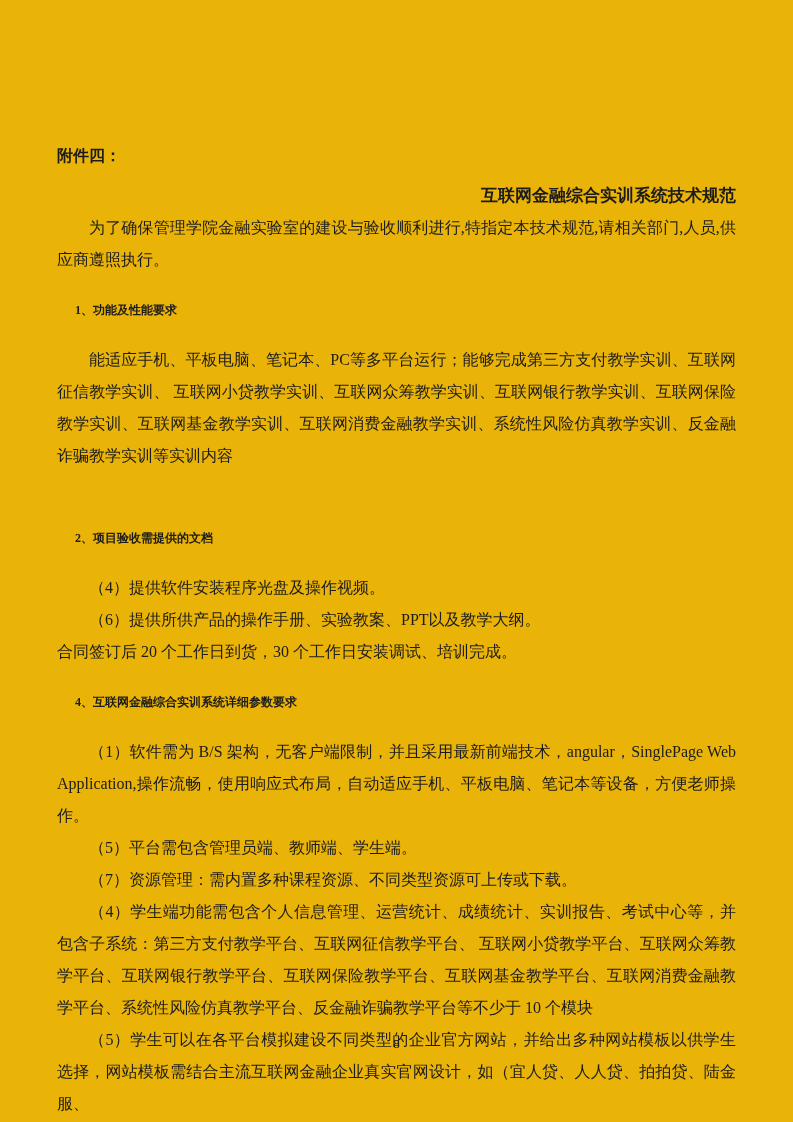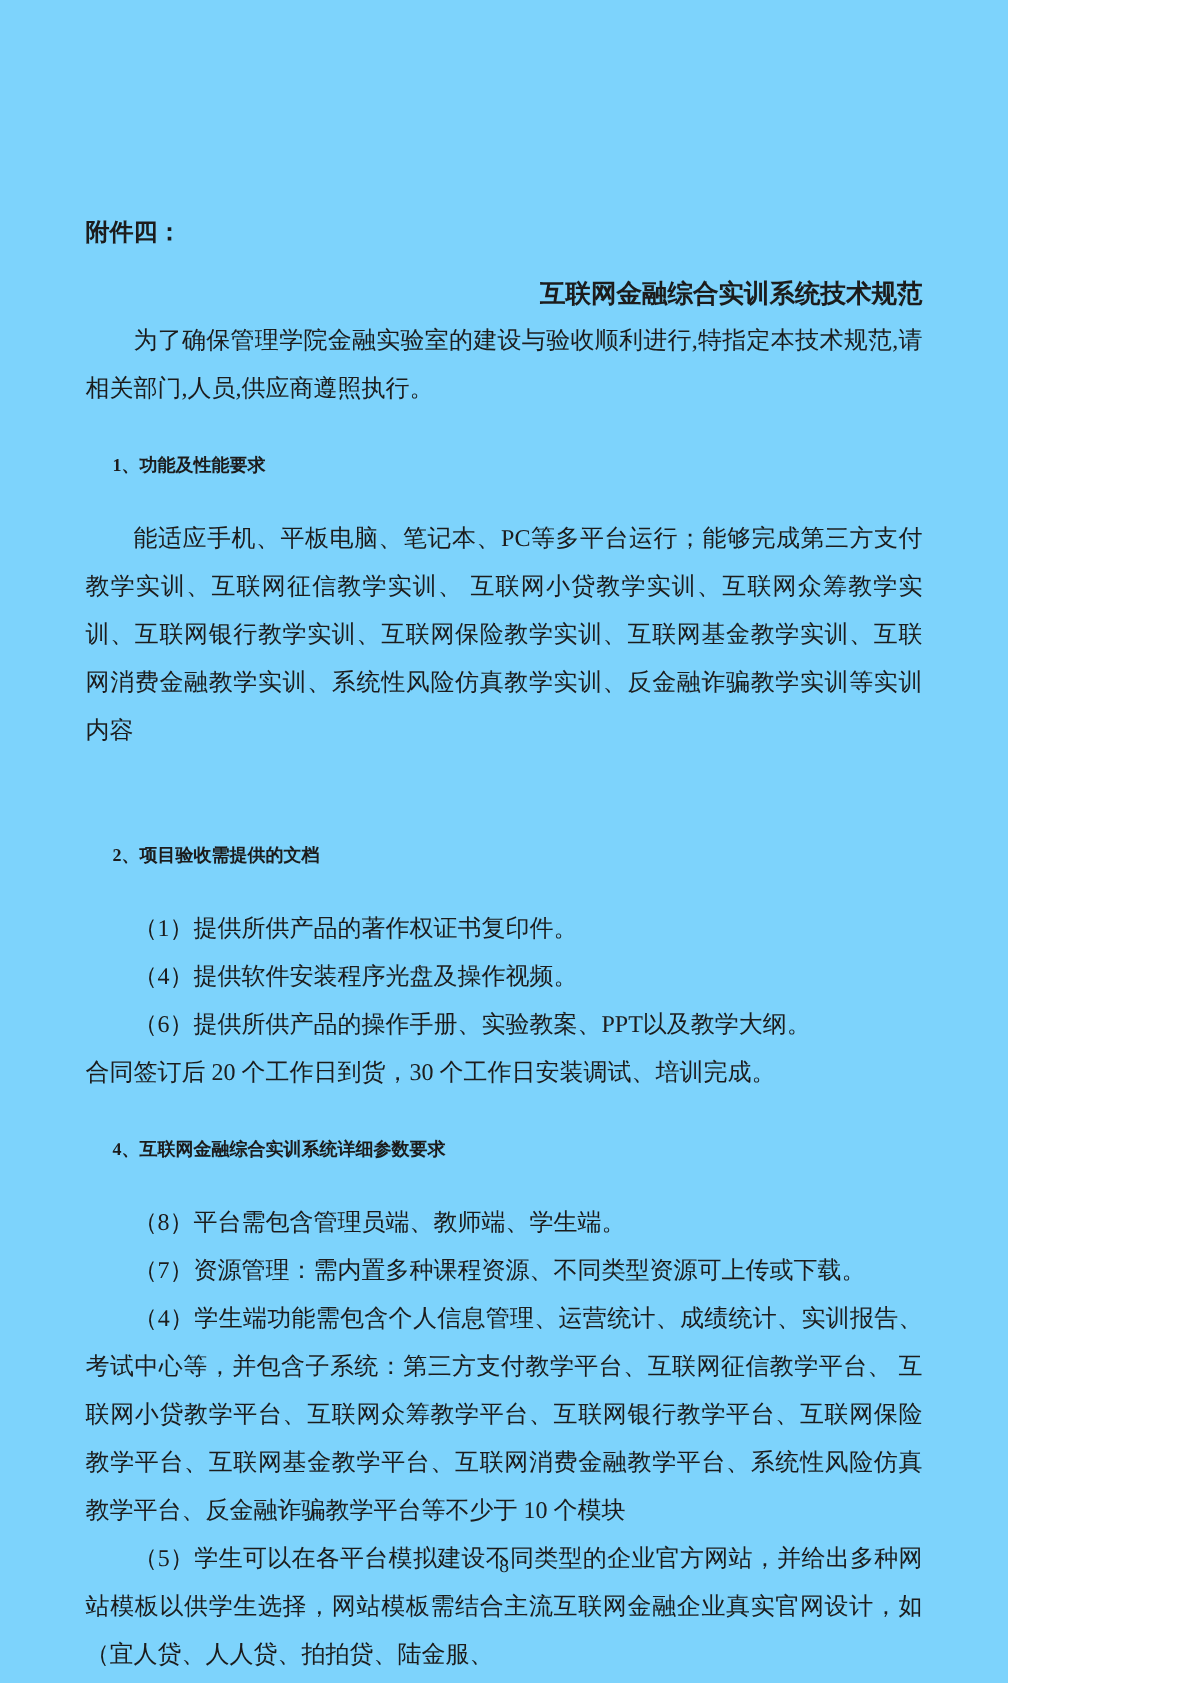--- a/index.html
+++ b/index.html
@@ -4,24 +4,24 @@
 <style>
   html, body { margin: 0; padding: 0; }
   body {
     width: 793px;
     height: 1122px;
     background: #ffffff;
     font-family: "Liberation Serif", "DejaVu Serif", serif;
   }
   .page {
     position: relative;
-    width: 672px;
+    width: 793px;
     height: 1122px;
     box-sizing: border-box;
-    background: #7dd3fc;
+    background: #eab308;
     padding: 140px 57px 0 57px;
     color: #1c1c1c;
     font-size: 16px;
     line-height: 32px;
   }
   .attachment {
     margin: 0;
     font-weight: bold;
   }
   .doc-title {
@@ -64,27 +64,27 @@
   <h1 class="doc-title">互联网金融综合实训系统技术规范</h1>
 
   <p class="para indent">为了确保管理学院金融实验室的建设与验收顺利进行,特指定本技术规范,请相关部门,人员,供应商遵照执行。</p>
 
   <h2 class="heading">1、功能及性能要求</h2>
   <p class="para indent">能适应手机、平板电脑、笔记本、PC等多平台运行；能够完成第三方支付教学实训、互联网征信教学实训、 互联网小贷教学实训、互联网众筹教学实训、互联网银行教学实训、互联网保险教学实训、互联网基金教学实训、互联网消费金融教学实训、系统性风险仿真教学实训、反金融诈骗教学实训等实训内容</p>
 
   <div class="spacer"></div>
 
   <h2 class="heading">2、项目验收需提供的文档</h2>
-  <p class="para indent">（1）提供所供产品的著作权证书复印件。</p>
   <p class="para indent">（4）提供软件安装程序光盘及操作视频。</p>
   <p class="para indent">（6）提供所供产品的操作手册、实验教案、PPT以及教学大纲。</p>
 
   <p class="para">合同签订后 20 个工作日到货，30 个工作日安装调试、培训完成。</p>
 
   <h2 class="heading">4、互联网金融综合实训系统详细参数要求</h2>
-  <p class="para indent">（8）平台需包含管理员端、教师端、学生端。</p>
+  <p class="para indent">（1）软件需为 B/S 架构，无客户端限制，并且采用最新前端技术，angular，SinglePage Web Application,操作流畅，使用响应式布局，自动适应手机、平板电脑、笔记本等设备，方便老师操作。</p>
+  <p class="para indent">（5）平台需包含管理员端、教师端、学生端。</p>
   <p class="para indent">（7）资源管理：需内置多种课程资源、不同类型资源可上传或下载。</p>
   <p class="para indent">（4）学生端功能需包含个人信息管理、运营统计、成绩统计、实训报告、考试中心等，并包含子系统：第三方支付教学平台、互联网征信教学平台、 互联网小贷教学平台、互联网众筹教学平台、互联网银行教学平台、互联网保险教学平台、互联网基金教学平台、互联网消费金融教学平台、系统性风险仿真教学平台、反金融诈骗教学平台等不少于 10 个模块</p>
   <p class="para indent">（5）学生可以在各平台模拟建设不同类型的企业官方网站，并给出多种网站模板以供学生选择，网站模板需结合主流互联网金融企业真实官网设计，如（宜人贷、人人贷、拍拍贷、陆金服、</p>
 
   <div class="pageno">8</div>
 
 </div>
 
 </body></html>

